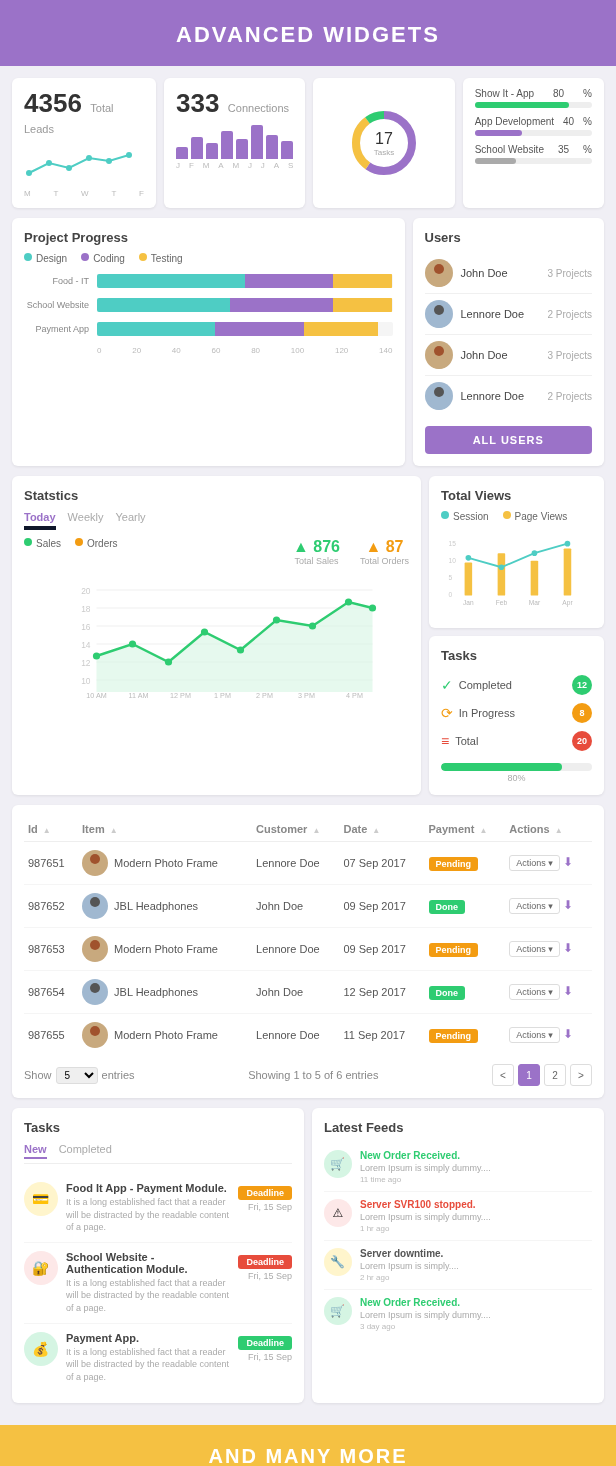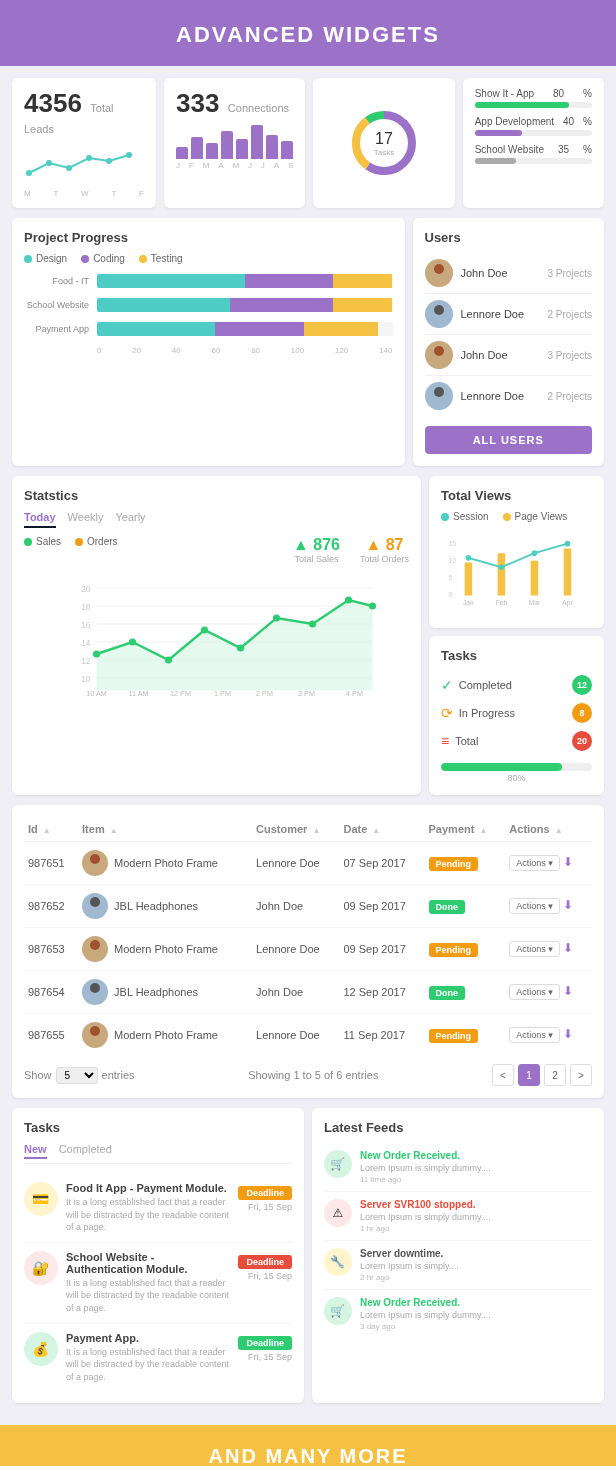--- a/index.html
+++ b/index.html
@@ -152,21 +152,21 @@
       margin-bottom: 8px;
     }
 
     .legend {
       display: flex;
       gap: 14px;
       margin-bottom: 10px;
     }
     .legend-item {
       display: flex;
-      align-items: center;
+      align-items: flex-start;
       gap: 4px;
       font-size: 10px;
       color: #666;
     }
     .legend-dot {
       width: 8px;
       height: 8px;
       border-radius: 50%;
     }
 
@@ -279,21 +279,21 @@
       margin-bottom: 8px;
     }
     .tab-item {
       font-size: 11px;
       color: #aaa;
       cursor: pointer;
       padding-bottom: 3px;
     }
     .tab-item.active {
       color: #9b72c8;
-      border-bottom: 2px solid #0f172a;
+      border-bottom: 4px solid #0f172a;
       font-weight: 600;
     }
 
     .stats-summary {
       display: flex;
       justify-content: flex-end;
       gap: 20px;
       margin-bottom: 6px;
     }
     .stats-sum-item { text-align: center; }

